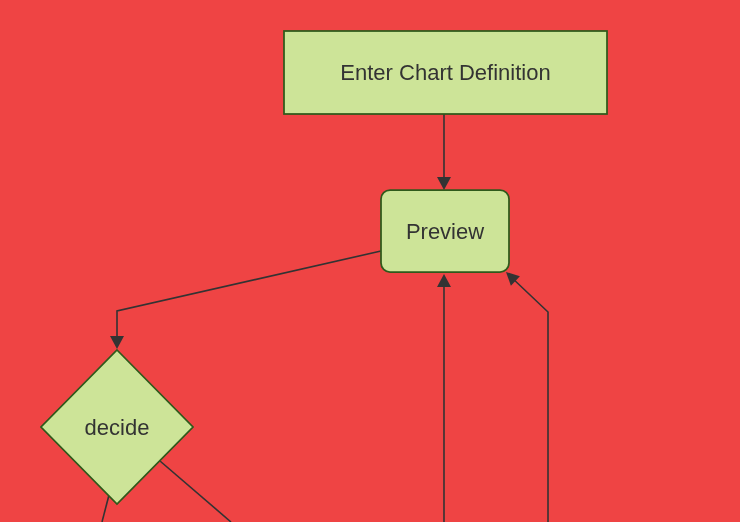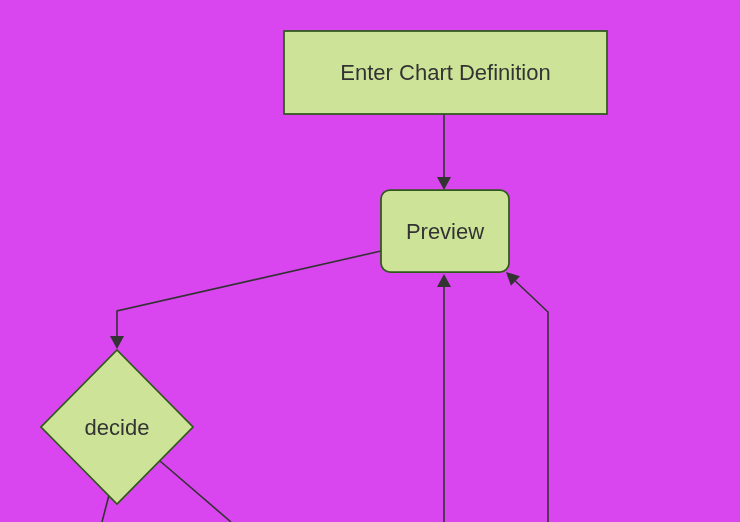--- a/index.html
+++ b/index.html
@@ -33,21 +33,21 @@
     stroke-width: 1.6;
   }
   .arrowhead {
     fill: var(--edge-color, #333333);
     stroke: none;
   }
 </style>
 </head>
 <body>
 
-<div class="canvas" style="--node-fill: #cde498; --node-border: #2f5a1b; --edge-color: #333333; --text-color: #333333; background: #d946ef;">
+<div class="canvas" style="--node-fill: #cde498; --node-border: #2f5a1b; --edge-color: #333333; --text-color: #333333; background: #ef4444;">
   <svg width="740" height="522" viewBox="0 0 740 522">
 
     <g>
       <path class="edge-path" d="M 444 114 L 444 186"></path>
       <polygon class="arrowhead" points="444,190 437,177 451,177"></polygon>
     </g>
 
     <g>
       <path class="edge-path" d="M 381 251 L 117 311 L 117 345"></path>
       <polygon class="arrowhead" points="117,349 110,336 124,336"></polygon>

